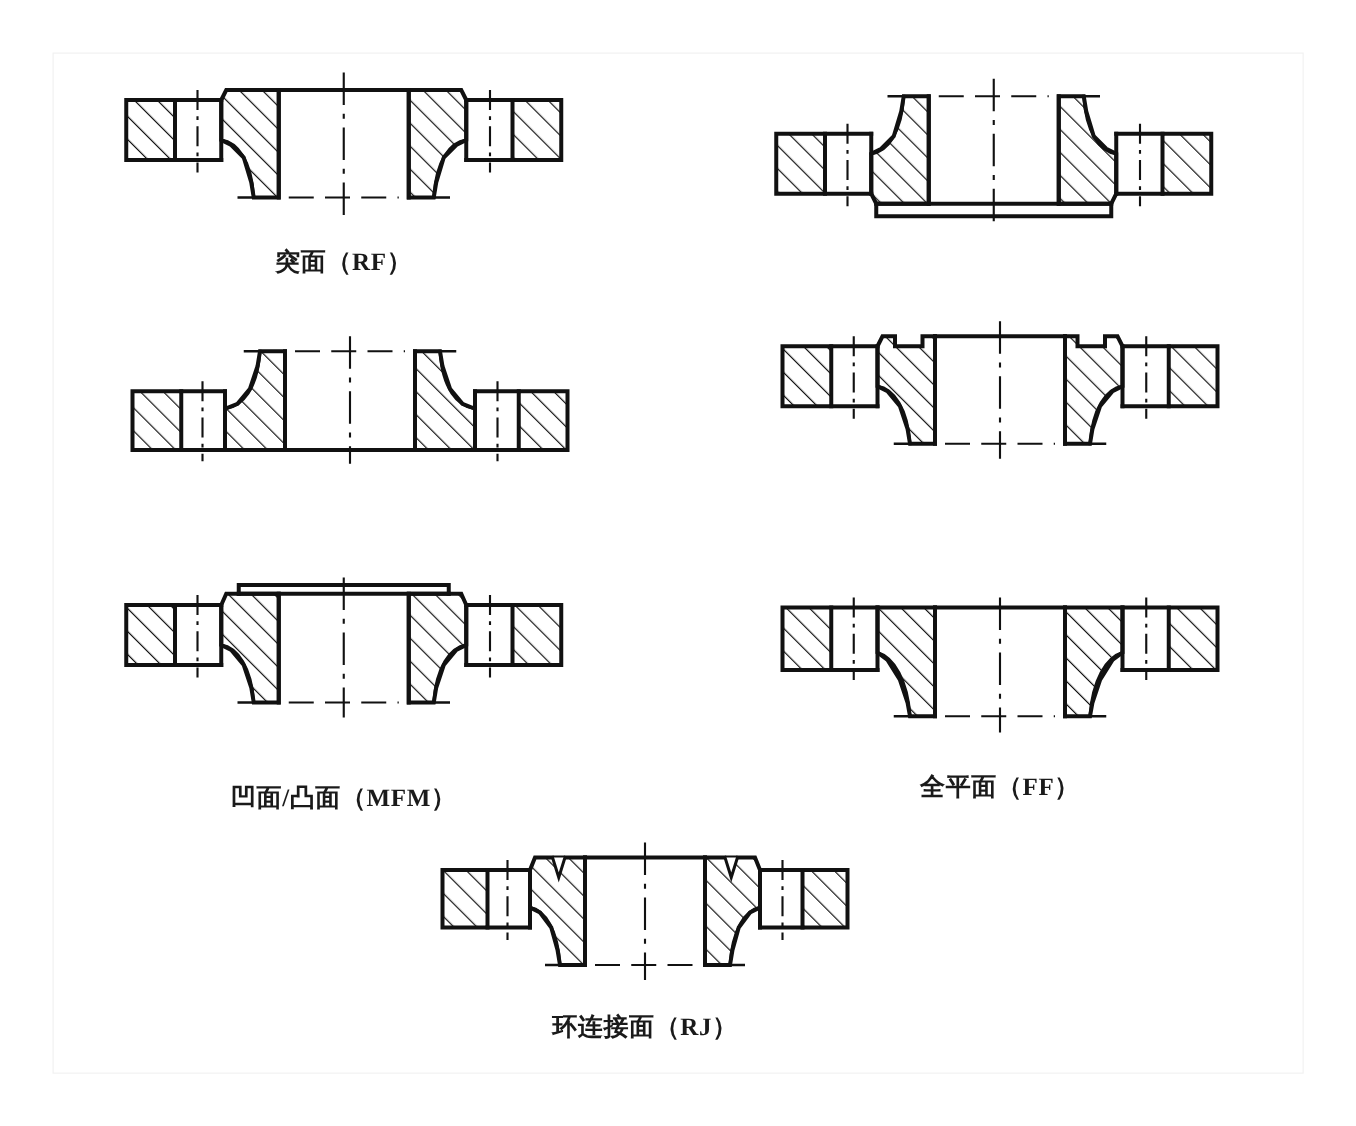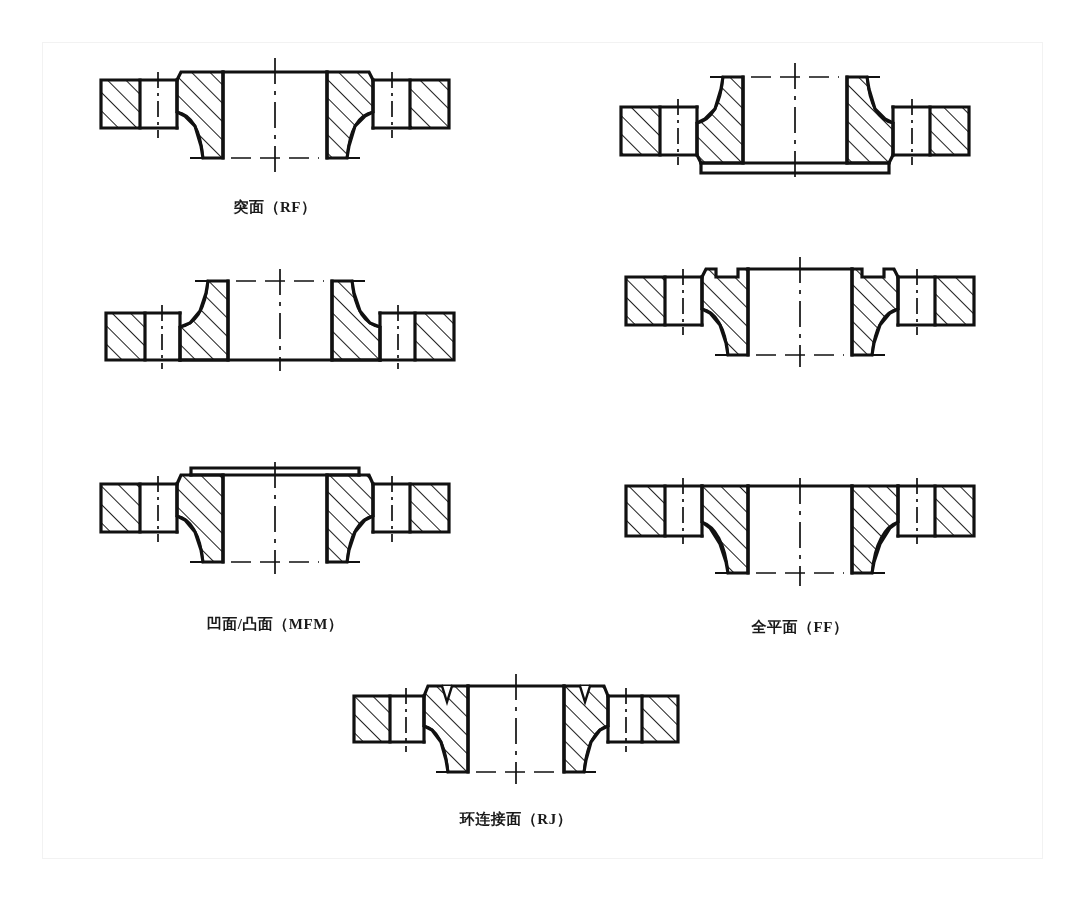--- a/index.html
+++ b/index.html
@@ -28,21 +28,21 @@
     box-sizing: border-box;
     pointer-events: none;
   }
   .fig {
     position: absolute;
   }
   .caption {
     position: absolute;
     text-align: center;
     font-family: "Liberation Serif", "DejaVu Serif", serif;
-    font-size: 15px;
+    font-size: 20px;
     font-weight: 700;
     color: #1a1a1a;
     letter-spacing: 0.5px;
     white-space: nowrap;
     line-height: 1;
   }
   svg { display: block; overflow: visible; }
   .outline {
     fill: none;
     stroke: #111111;
@@ -289,21 +289,21 @@
 
       <path class="outline" d="M128,13 L128,100 M232,13 L232,100"></path>
 
       <path class="edgeline" d="M95,100 L128,100 M232,100 L265,100"></path>
       <path class="dashline" d="M136,100 L224,100"></path>
 
       <path class="centerline" d="M180,0 L180,112"></path>
       <path class="boltline" d="M63,14 L63,80"></path>
       <path class="boltline" d="M297,14 L297,80"></path>
     </svg>
-    <div class="caption" style="left:0; top:155px; width:360px;">凹面/凸面（MFM）</div>
+    <div class="caption" style="left:0; top:167px; width:360px;">凹面/凸面（MFM）</div>
   </div>
 
   <div class="fig" style="left:620px; top:478px;">
     <svg width="360" height="110" viewBox="0 0 360 110">
       <defs>
         <pattern id="h_ff" patternUnits="userSpaceOnUse" width="13" height="13" patternTransform="rotate(-45)">
           <line class="hatchline" x1="0" y1="0" x2="0" y2="13"></line>
         </pattern>
       </defs>
 

